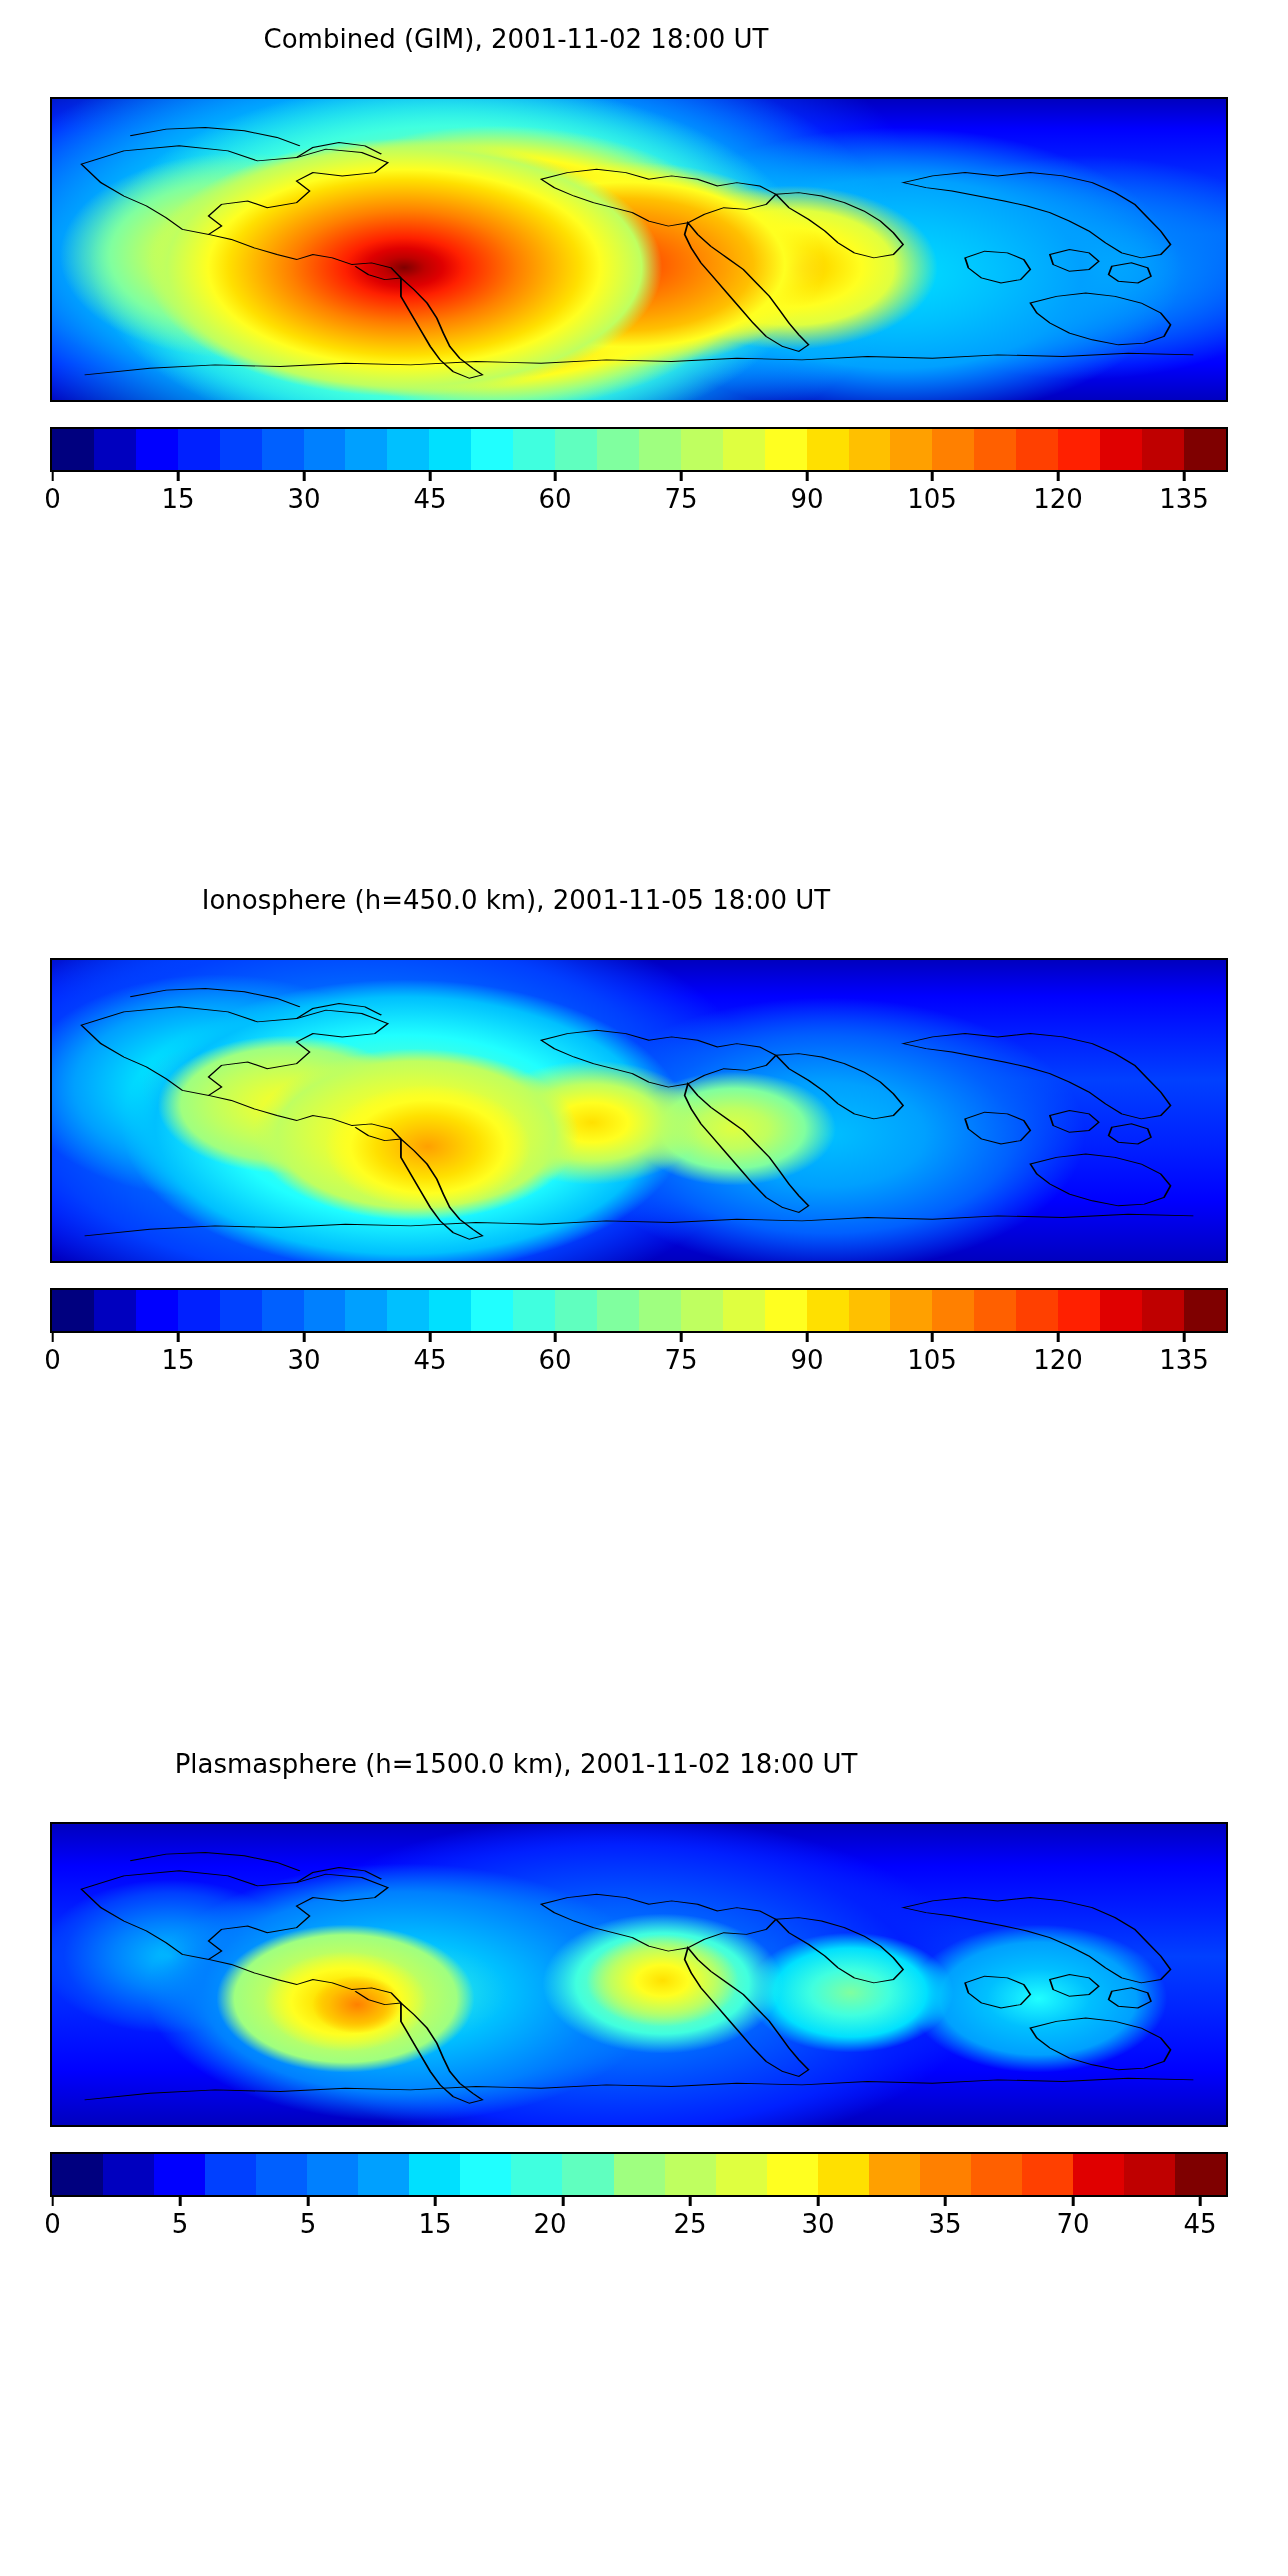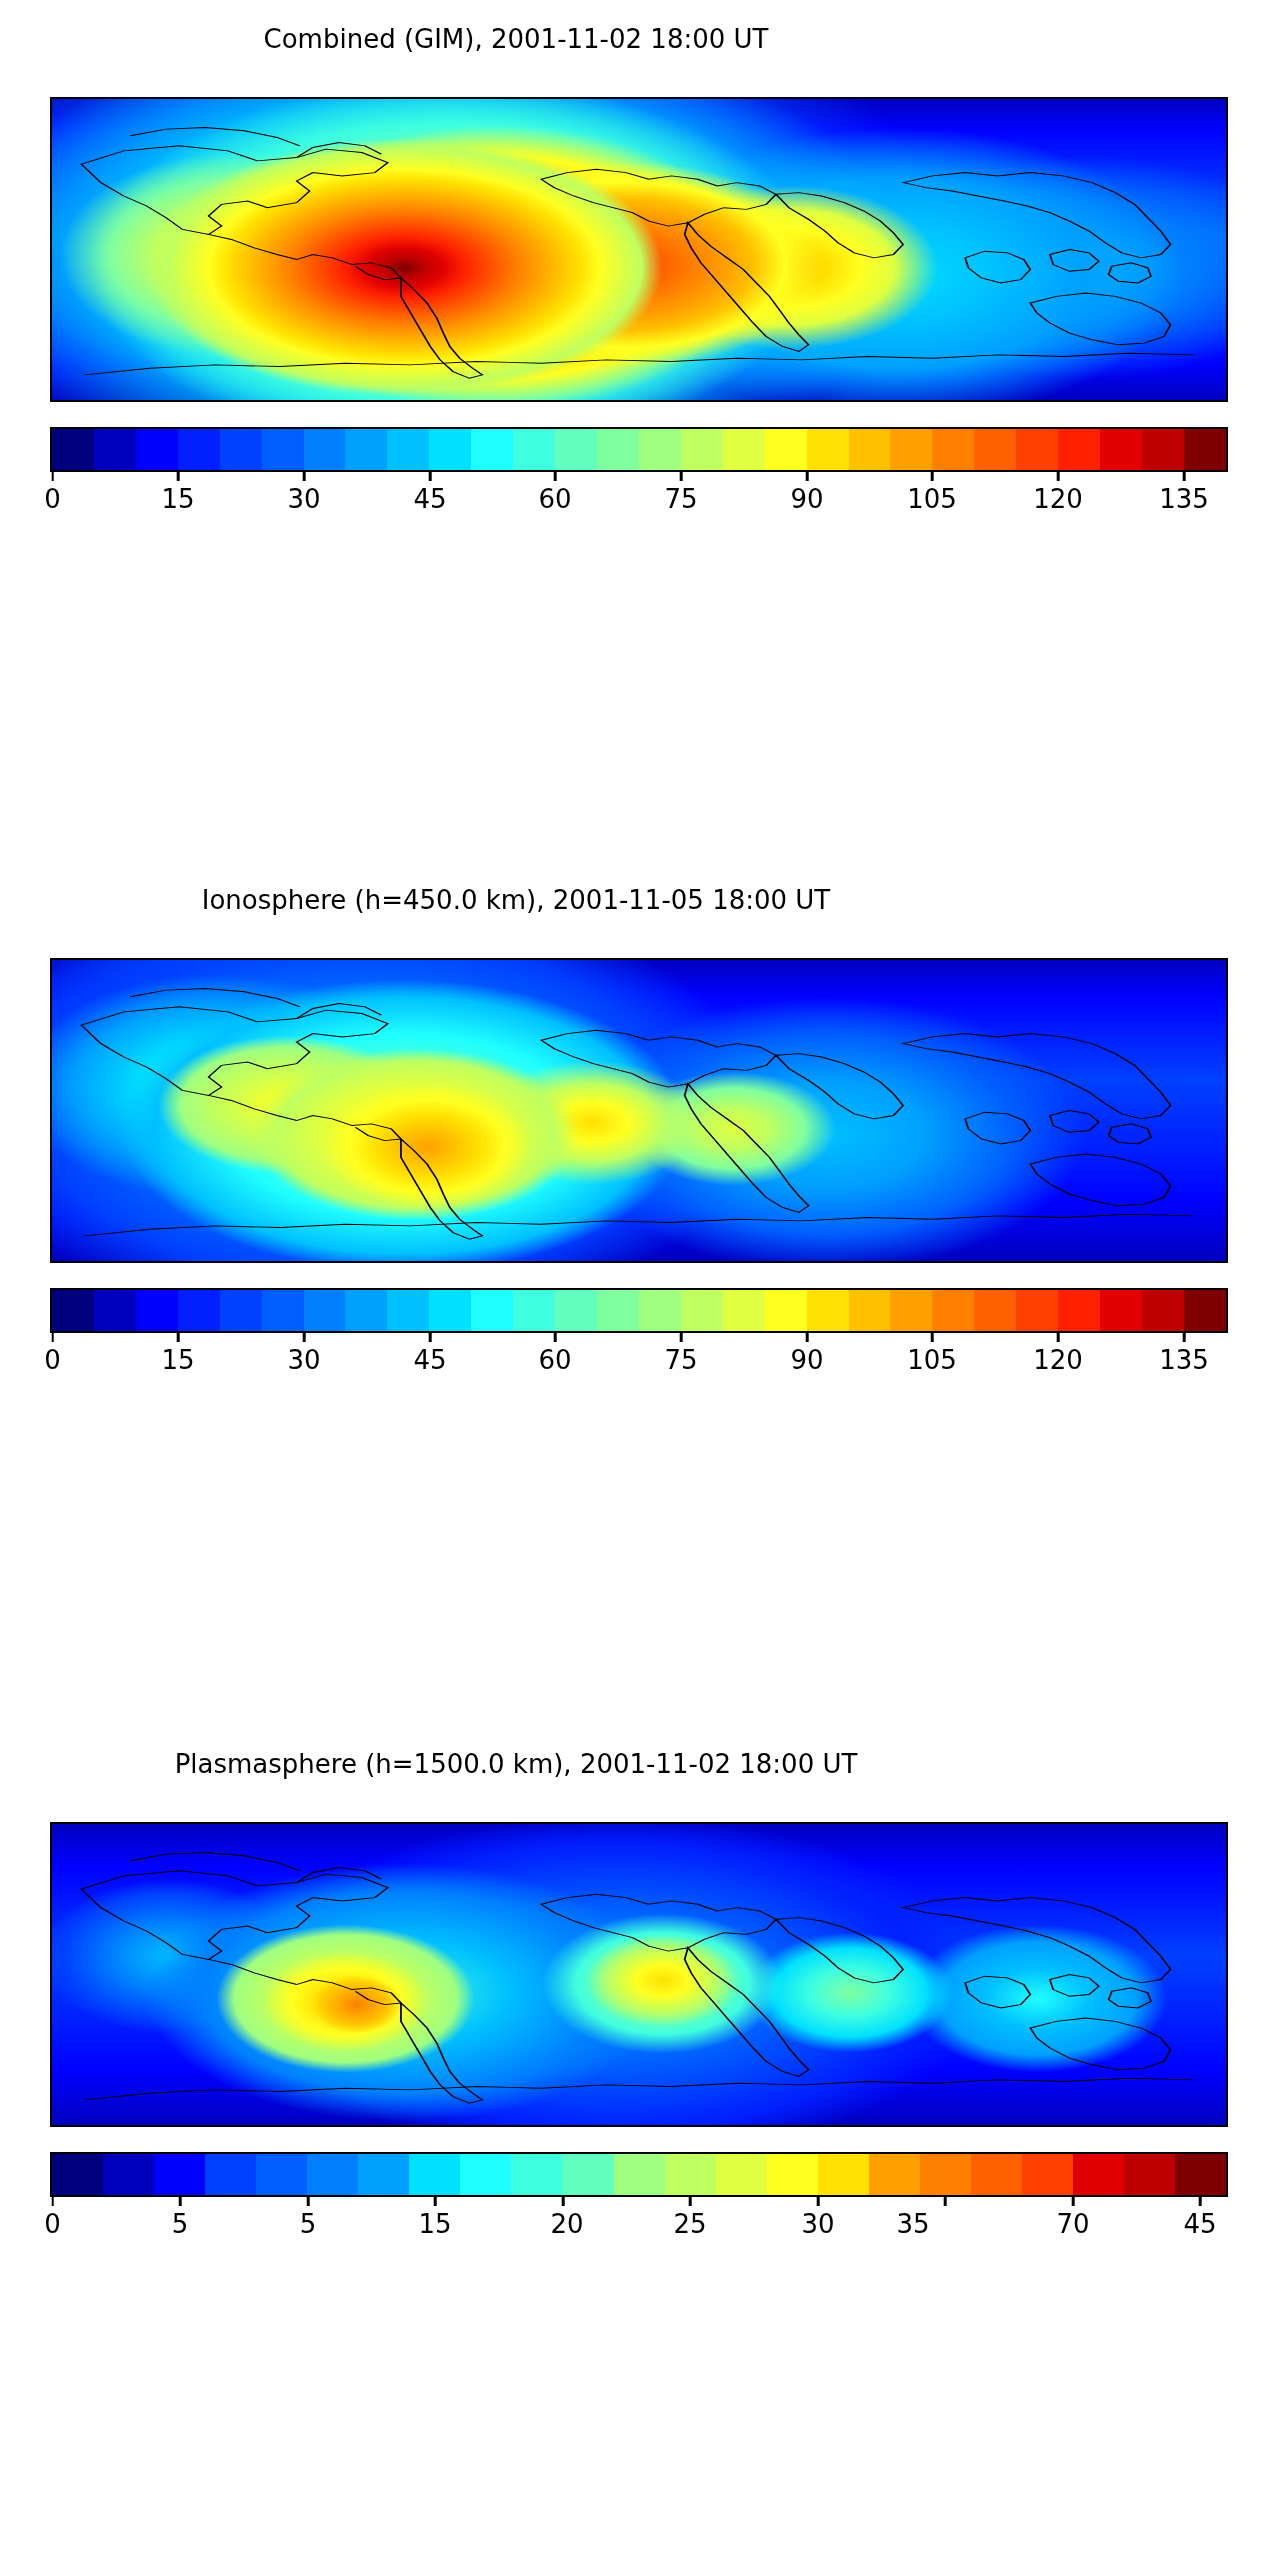--- a/index.html
+++ b/index.html
@@ -319,24 +319,24 @@
           <div class="tk" style="left: 768px;"></div>
           <div class="tk" style="left: 895px;"></div>
           <div class="tk" style="left: 1023px;"></div>
           <div class="tk" style="left: 1150px;"></div>
         </div>
       <div class="cbar-labels">
           <div class="lb" style="left: 2.6px;">0</div>
           <div class="lb" style="left: 130px;">5</div>
           <div class="lb" style="left: 258px;">5</div>
           <div class="lb" style="left: 385px;">15</div>
-          <div class="lb" style="left: 517px;">20</div>
+          <div class="lb" style="left: 500px;">20</div>
           <div class="lb" style="left: 640px; text-align: right;">25</div>
           <div class="lb" style="left: 768px;">30</div>
-          <div class="lb" style="left: 863px;">35</div>
+          <div class="lb" style="left: 895px;">35</div>
           <div class="lb" style="left: 1023px;">70</div>
           <div class="lb" style="left: 1150px;">45</div>
         </div>
     </div>
   </div>
 
 </div>
 
 
 </body></html>

